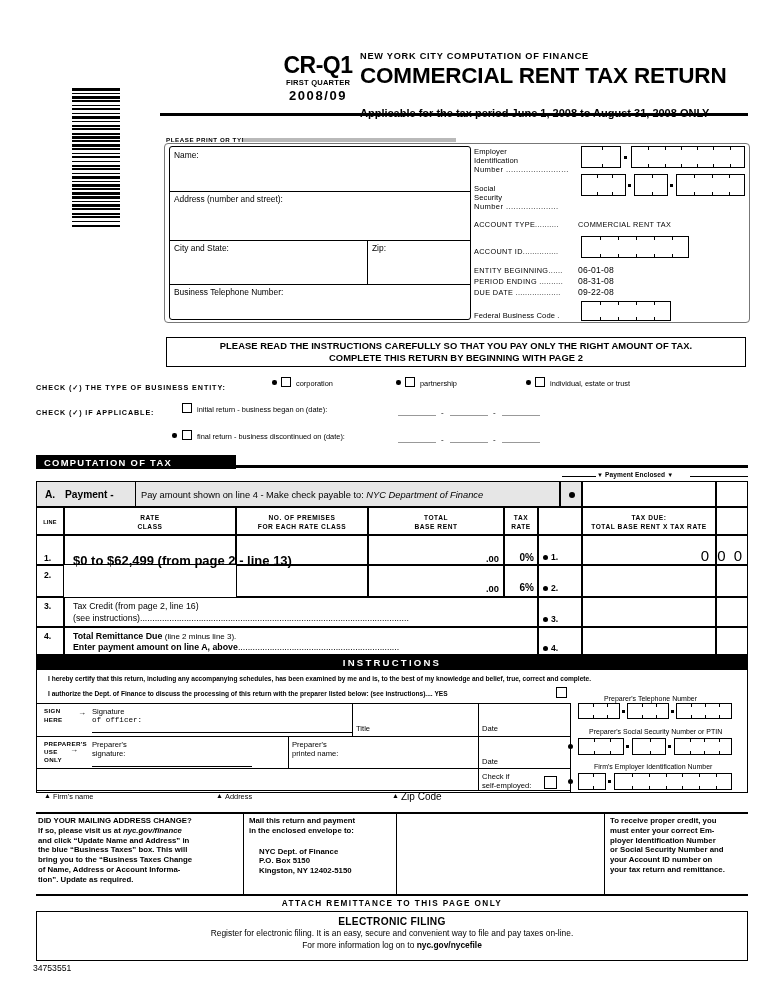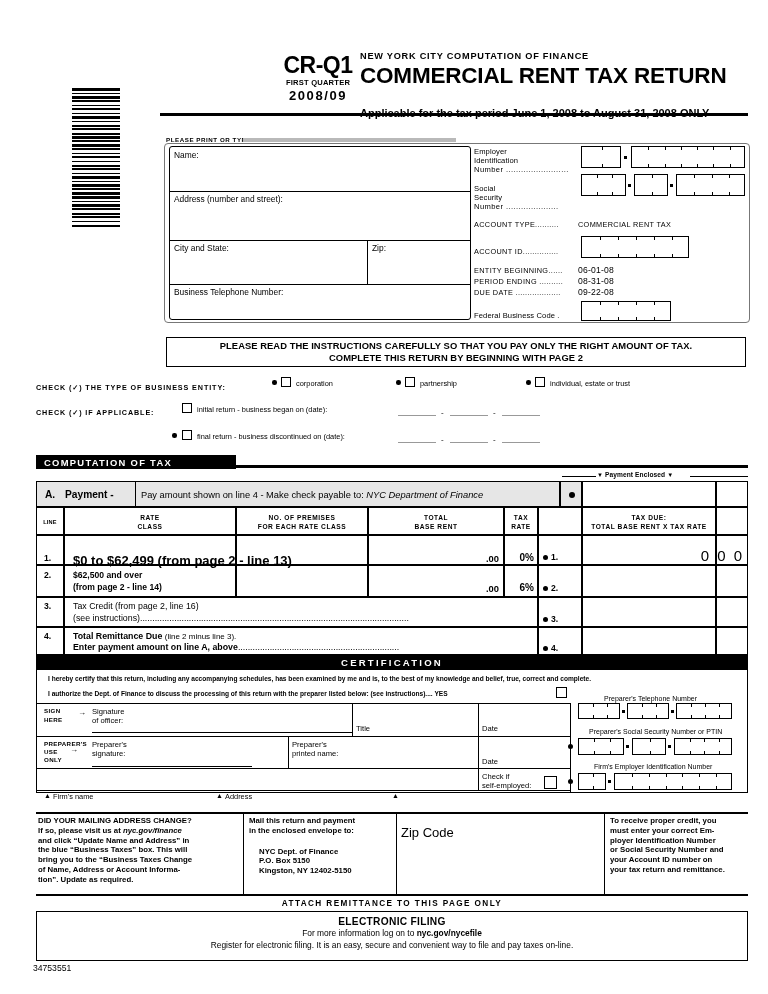--- a/index.html
+++ b/index.html
@@ -409,24 +409,20 @@
   <div class="bd" style="position:absolute;left:582px;top:535px;width:134px;height:30px;">
     <div style="position:absolute;right:6px;top:11px;font-size:15px;">0</div>
   </div>
   <div class="bd" style="position:absolute;left:716px;top:535px;width:32px;height:30px;">
     <div style="position:absolute;left:0;right:3px;top:11px;text-align:right;font-size:15px;letter-spacing:2px;">0 0</div>
   </div>
 
   <div class="bd" style="position:absolute;left:36px;top:565px;width:28px;height:32px;">
     <div style="position:absolute;left:7px;top:4px;font-size:8.6px;font-weight:bold;">2.</div>
   </div>
-  <div class="bd" style="position:absolute;left:64px;top:565px;width:172px;height:32px;">
-    <div style="position:absolute;left:8px;top:4px;font-size:8.6px;font-weight:bold;">$62,500 and over</div>
-    <div style="position:absolute;left:8px;top:16px;font-size:8.6px;font-weight:bold;">(from page 2 - line 14)</div>
-  </div>
   <div class="bd" style="position:absolute;left:236px;top:565px;width:132px;height:32px;"></div>
   <div class="bd" style="position:absolute;left:368px;top:565px;width:136px;height:32px;">
     <div style="position:absolute;right:4px;top:17px;font-size:9.4px;font-weight:bold;">.00</div>
   </div>
   <div class="bd" style="position:absolute;left:504px;top:565px;width:34px;height:32px;">
     <div style="position:absolute;left:0;right:3px;top:16px;text-align:right;font-size:10px;font-weight:bold;">6%</div>
   </div>
   <div class="bd" style="position:absolute;left:538px;top:565px;width:44px;height:32px;">
     <div class="bullet" style="left:4px;top:20px;width:5px;height:5px;"></div>
     <div style="position:absolute;left:12px;top:17px;font-size:8.6px;font-weight:bold;">2.</div>
@@ -463,34 +459,34 @@
     </div>
   </div>
   <div class="bd" style="position:absolute;left:538px;top:627px;width:44px;height:28px;">
     <div class="bullet" style="left:4px;top:18px;width:5px;height:5px;"></div>
     <div style="position:absolute;left:12px;top:15px;font-size:8.6px;font-weight:bold;">4.</div>
   </div>
   <div class="bd" style="position:absolute;left:582px;top:627px;width:134px;height:28px;"></div>
   <div class="bd" style="position:absolute;left:716px;top:627px;width:32px;height:28px;"></div>
 
   <div class="cert-bar">
-    <span>CERTIFICATION</span>
+    <span>INSTRUCTIONS</span>
   </div>
   <div class="certbox"></div>
 
   <div class="cert-t" style="left:48px;top:674px;">I hereby certify that this return, including any accompanying schedules, has been examined by me and is, to the best of my knowledge and belief, true, correct and complete.</div>
   <div class="cert-t" style="left:48px;top:689px;">I authorize the Dept. of Finance to discuss the processing of this return with the preparer listed below: (see instructions).... YES</div>
   <div class="cbox" style="left:556px;top:687px;width:11px;height:11px;"></div>
 
   <div style="position:absolute;left:36px;top:703px;width:534px;height:1px;background:#000;"></div>
   <div class="sml" style="left:44px;top:707px;">SIGN</div>
   <div class="sml" style="left:44px;top:716px;">HERE</div>
   <div class="arrow" style="left:78px;top:709px;">→</div>
   <div class="fld" style="left:92px;top:707px;">Signature</div>
-  <div class="fld" style="left:92px;top:716px;">of officer:</div>
+  <div class="fld" style="left:92px;top:716px;font-family:Liberation Mono, monospace;">of officer:</div>
   <div style="position:absolute;left:92px;top:732px;width:260px;height:1px;background:#000;"></div>
   <div class="vline" style="left:352px;top:703px;height:33px;"></div>
   <div class="fld" style="left:356px;top:724px;">Title</div>
   <div class="vline" style="left:478px;top:703px;height:33px;"></div>
   <div class="fld" style="left:482px;top:724px;">Date</div>
   <div style="position:absolute;left:36px;top:736px;width:534px;height:1px;background:#000;"></div>
 
   <div class="sml" style="left:44px;top:740px;">PREPARER'S</div>
   <div class="sml" style="left:44px;top:748px;">USE</div>
   <div class="arrow" style="left:70px;top:746px;">→</div>
@@ -508,21 +504,21 @@
   <div class="fld" style="left:482px;top:772px;">Check if</div>
   <div class="fld" style="left:482px;top:781px;">self-employed:</div>
   <div class="cbox" style="left:544px;top:776px;width:13px;height:13px;"></div>
   <div style="position:absolute;left:36px;top:790px;width:534px;height:1px;background:#000;"></div>
 
   <div class="tri" style="left:44px;top:792px;">▲</div>
   <div class="fld" style="left:53px;top:792px;font-size:7.4px;">Firm's name</div>
   <div class="tri" style="left:216px;top:792px;">▲</div>
   <div class="fld" style="left:225px;top:792px;font-size:7.4px;">Address</div>
   <div class="tri" style="left:392px;top:792px;">▲</div>
-  <div class="fld" style="left:401px;top:792px;font-size:13px;margin-top:36px;">Zip Code</div>
+  <div class="fld" style="left:401px;top:792px;font-size:10px;">Zip Code</div>
 
   <div class="vline" style="left:570px;top:703px;height:90px;"></div>
   <div class="fld" style="left:604px;top:694px;font-size:7px;">Preparer's Telephone Number</div>
   <div class="fld" style="left:589px;top:727px;font-size:7px;">Preparer's Social Security Number or PTIN</div>
   <div class="fld" style="left:594px;top:762px;font-size:7px;">Firm's Employer Identification Number</div>
   <div class="bullet" style="left:568px;top:744px;width:5px;height:5px;"></div>
   <div class="bullet" style="left:568px;top:779px;width:5px;height:5px;"></div>
   <div id="boxes-cert" style="position: absolute; left: 0px; top: 0px; width: 768px; height: 994px;">
       <div class="bx" style="left: 578px; top: 703px; width: 42px; height: 16px;">
         <div class="tick" style="left: 14px;"></div>
@@ -619,20 +615,20 @@
     <div>or Social Security Number and</div>
     <div>your Account ID number on</div>
     <div>your tax return and remittance.</div>
   </div>
 
   <div style="position:absolute;left:36px;top:894px;width:712px;height:2px;background:#000;"></div>
   <div class="attach">ATTACH REMITTANCE TO THIS PAGE ONLY</div>
 
   <div class="efbox">
     <div class="ef-t">ELECTRONIC FILING</div>
+    <div class="ef-b">Register for electronic filing.  It is an easy, secure and convenient way to file and pay taxes on-line.</div>
     <div class="ef-b">
       <span>For more information log on to </span><span class="bold">nyc.gov/nycefile</span>
     </div>
-    <div class="ef-b">Register for electronic filing.  It is an easy, secure and convenient way to file and pay taxes on-line.</div>
   </div>
 
   <div class="docnum">34753551</div>
 </div>
 
 </body></html>

